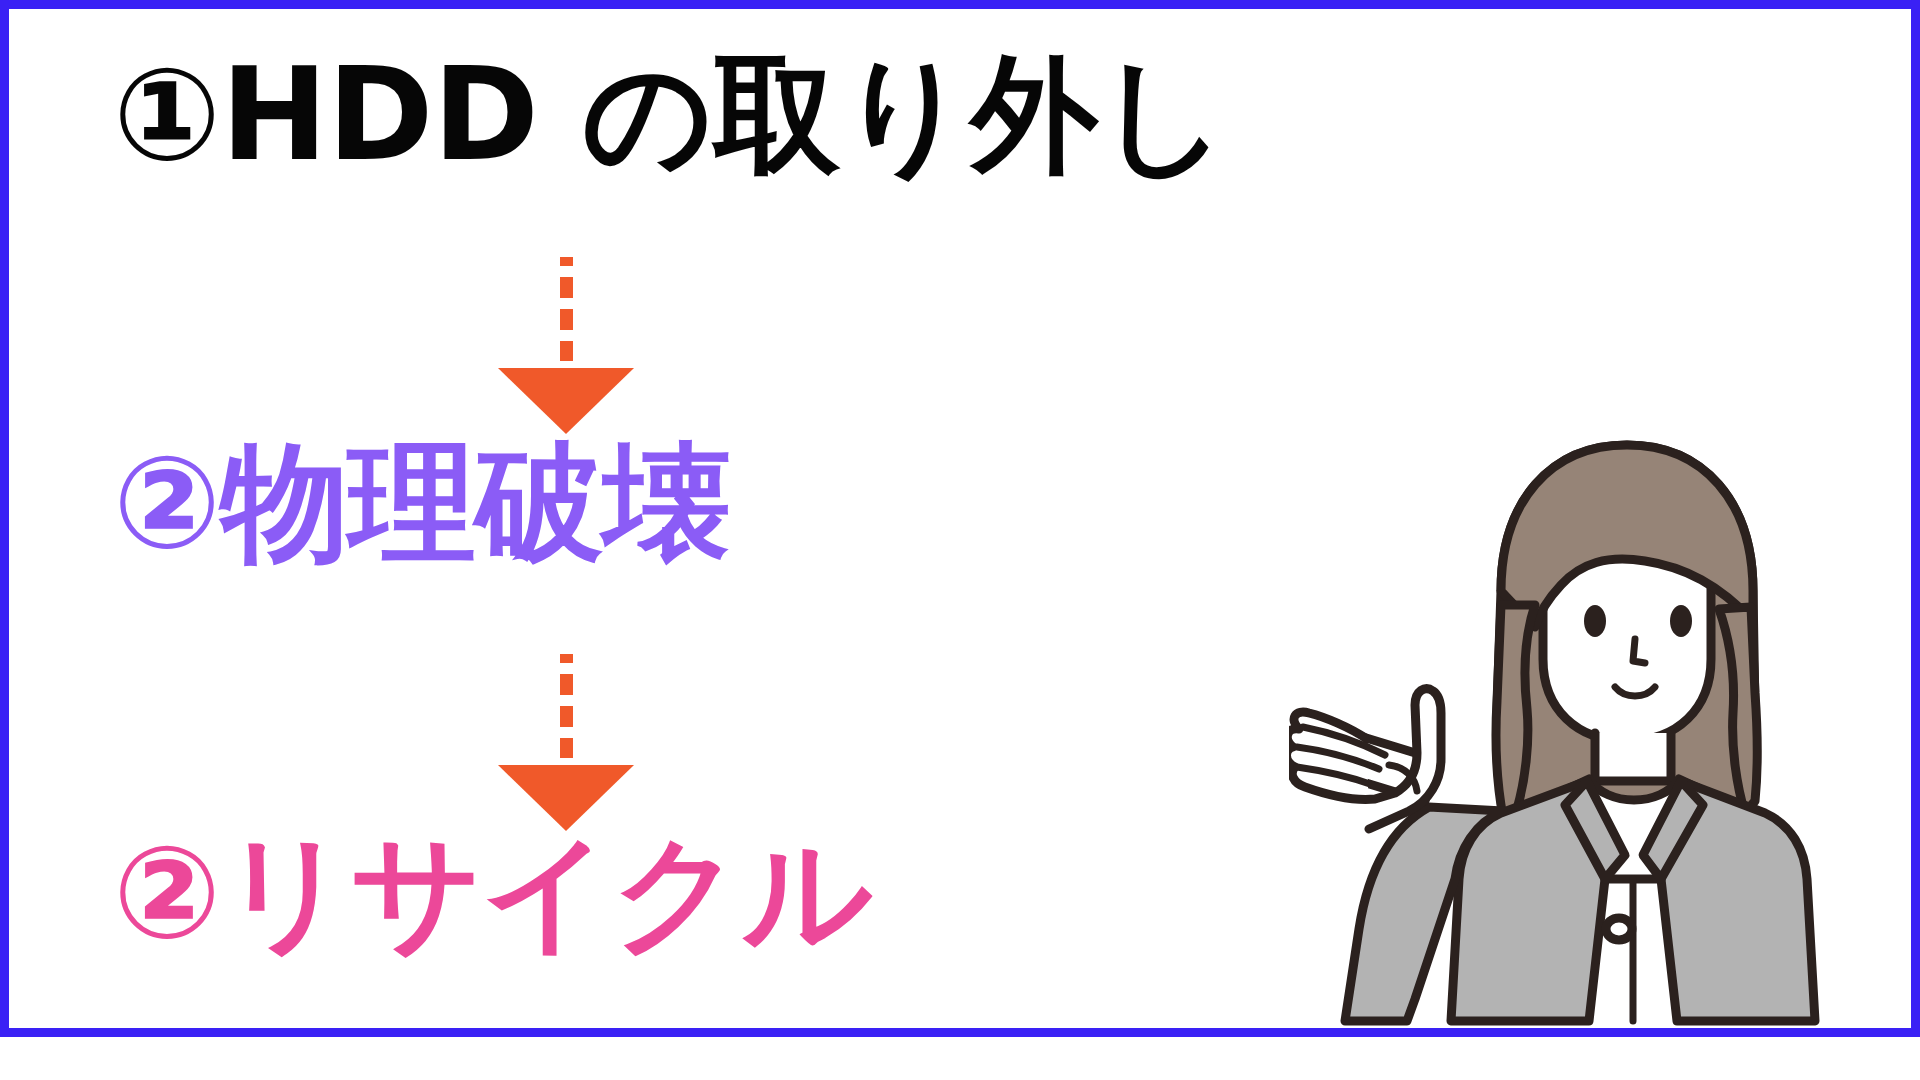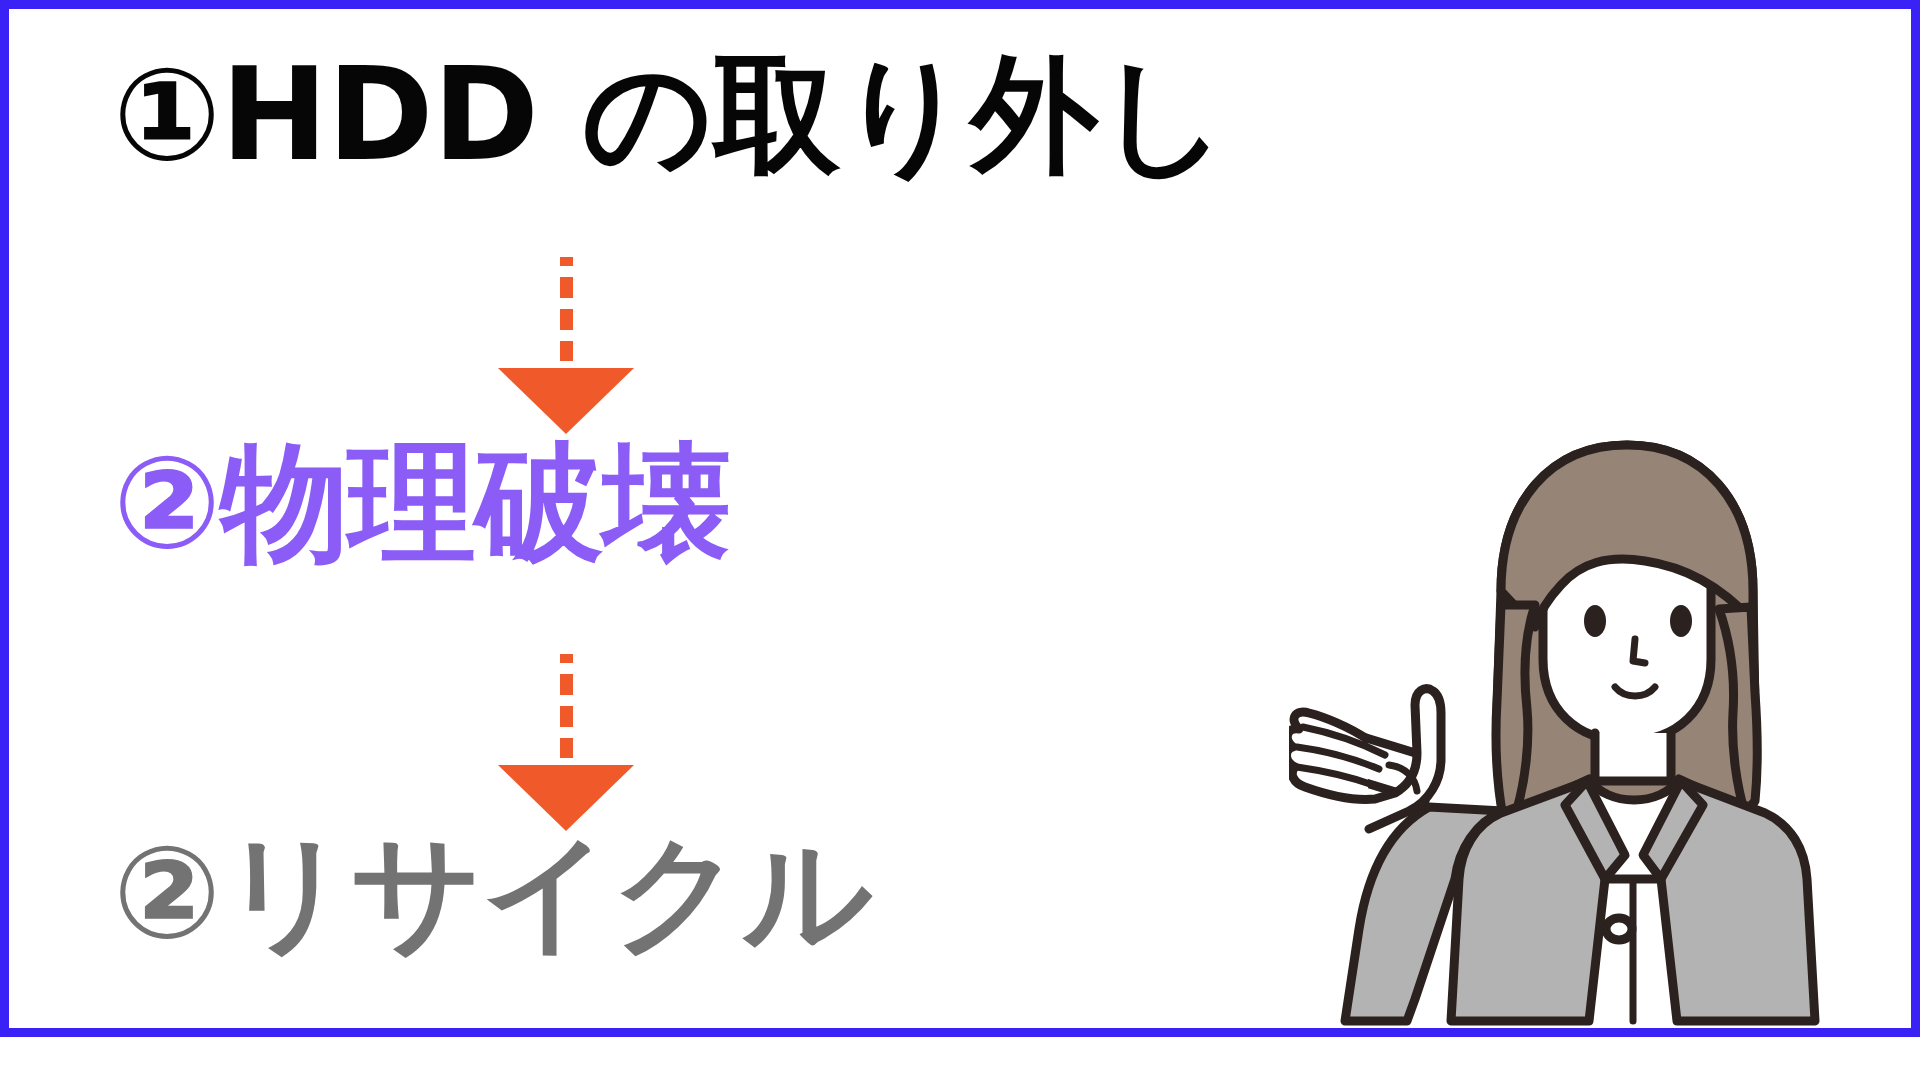--- a/index.html
+++ b/index.html
@@ -105,21 +105,21 @@
   <div class="arrow" id="arrow2">
     <div class="dash-stack">
       <div class="dash d1" style="background: rgb(240, 89, 42);"></div>
       <div class="dash d2" style="background: rgb(240, 89, 42);"></div>
       <div class="dash d3" style="background: rgb(240, 89, 42);"></div>
       <div class="dash d4" style="background: rgb(240, 89, 42);"></div>
     </div>
     <div class="head" style="border-top-color: rgb(240, 89, 42);"></div>
   </div>
 
-  <div class="step-line" id="step3" style="color: #737373;">
+  <div class="step-line" id="step3" style="color: #ec4899;">
     <span class="step-text">②リサイクル</span>
   </div>
 
   <div id="person">
     <svg viewBox="0 0 560 620" xmlns="http://www.w3.org/2000/svg">
       <g fill="none" stroke="#2b211e" stroke-width="9" stroke-linecap="round" stroke-linejoin="round">
 
         <path d="M212 182
                  C212 92 262 36 338 36
                  C414 36 464 92 464 182

